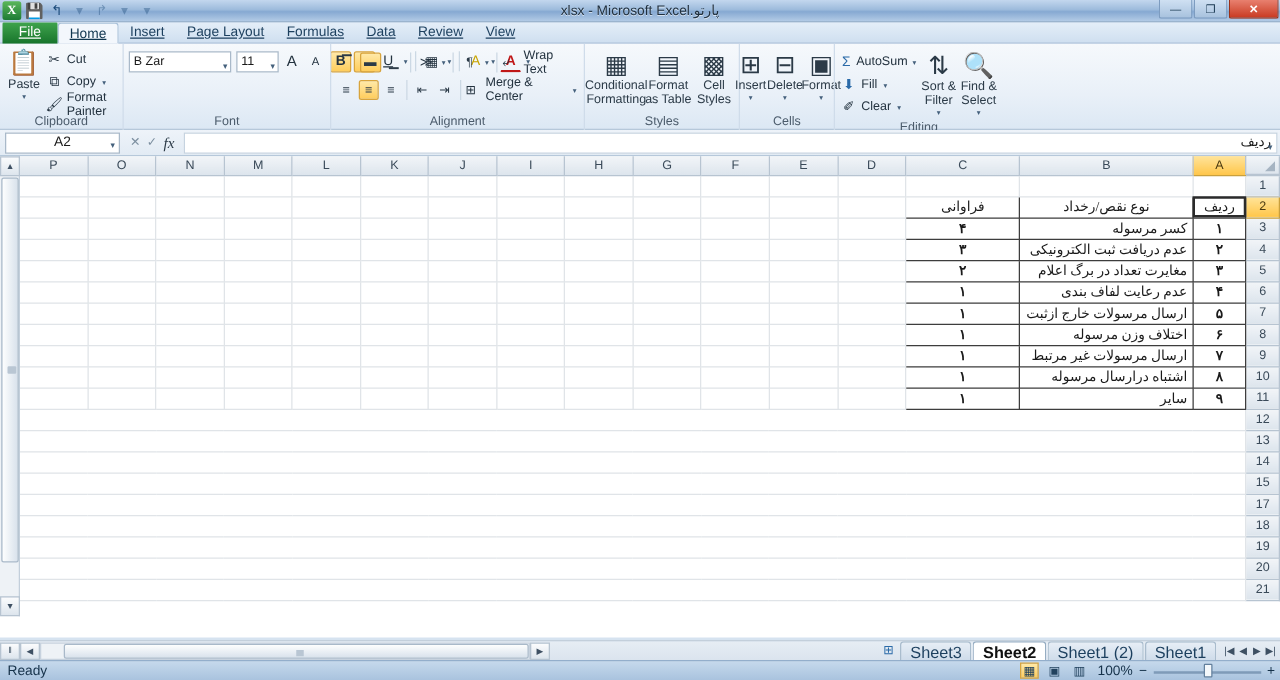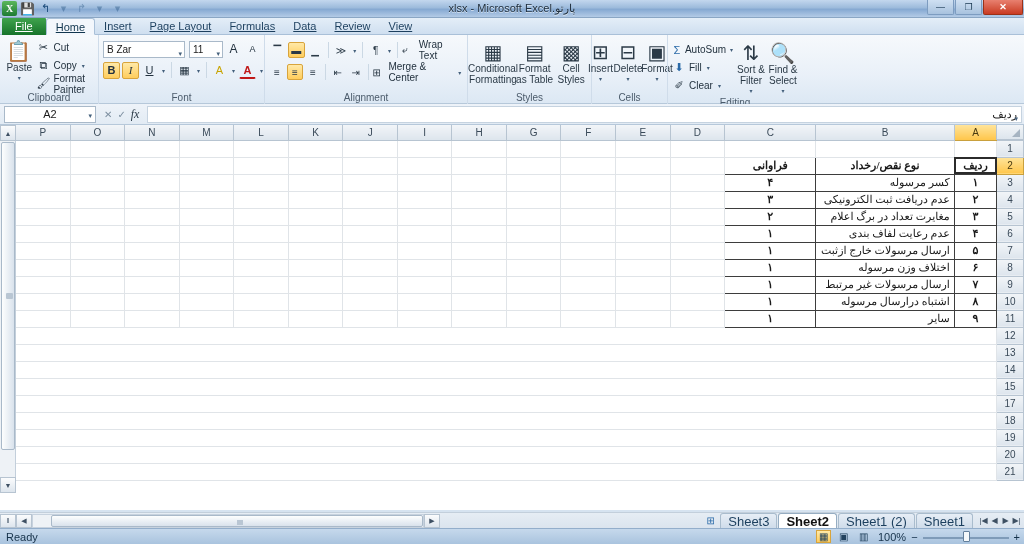--- a/index.html
+++ b/index.html
@@ -162,21 +162,21 @@
     width: 27px; height: 17px; background: linear-gradient(180deg,#f2f5f8,#dde5ed);
     border: 1px solid #b7c4d1; text-align: center; font-size: 10px; color: #3a4a59; font-weight: normal;
   }
   .rowhead.sel { background: linear-gradient(180deg,#ffe49a,#ffc64b); color: #4a3a10; border-color:#c9a03d;}
   td.cell { height: 17px; border-right: 1px solid #e0e4e8; border-bottom: 1px solid #e0e4e8;
             background: #fff; font-size: 11px; }
   
   td.bx { border: 1px solid #3d3d3d; }
   td.fa { direction: rtl; text-align: center; font-weight: bold; font-size: 11px;
           font-family: "Liberation Serif", serif; }
-  td.fa-hdr { font-weight: bold; }
+  td.fa-hdr { font-weight: normal; }
   td.fa-txt { direction: rtl; text-align: right; padding-right: 4px; font-family: "Liberation Serif", serif;
               font-size: 11px; }
   td.selcell { outline: 2px solid #2b2b2b; outline-offset: -2px; }
   .cornerbox {
     position: absolute; top: 125px; right: 0; width: 28px; height: 15px;
     background: linear-gradient(180deg,#f2f5f8,#dde5ed); border: 1px solid #b7c4d1; border-top: none;
   }
   .cornerbox:after {
     content: ""; position: absolute; right: 3px; bottom: 2px;
     border-style: solid; border-width: 0 0 8px 8px; border-color: transparent transparent #a6b4c2 transparent;
@@ -306,21 +306,21 @@
           <div class="smallrow">
             <span class="gl">🖌</span>
             <span>Format Painter</span>
           </div>
         </div>
       </div>
       <div class="rgroup-label">Clipboard</div>
     </div>
 
     <div class="rgroup" style="width:166px">
-      <div class="rgroup-body" style="flex-direction:column;gap:3px;padding-top:2px">
+      <div class="rgroup-body" style="flex-direction:row;gap:3px;padding-top:2px">
         <div class="fontrow">
           <div class="fontname">
             <span>B Zar</span>
             <span class="cbx-arrow">▾</span>
           </div>
           <div class="fontsize">
             <span>11</span>
             <span class="cbx-arrow">▾</span>
           </div>
           <div class="fmtbtn grow">A</div>

